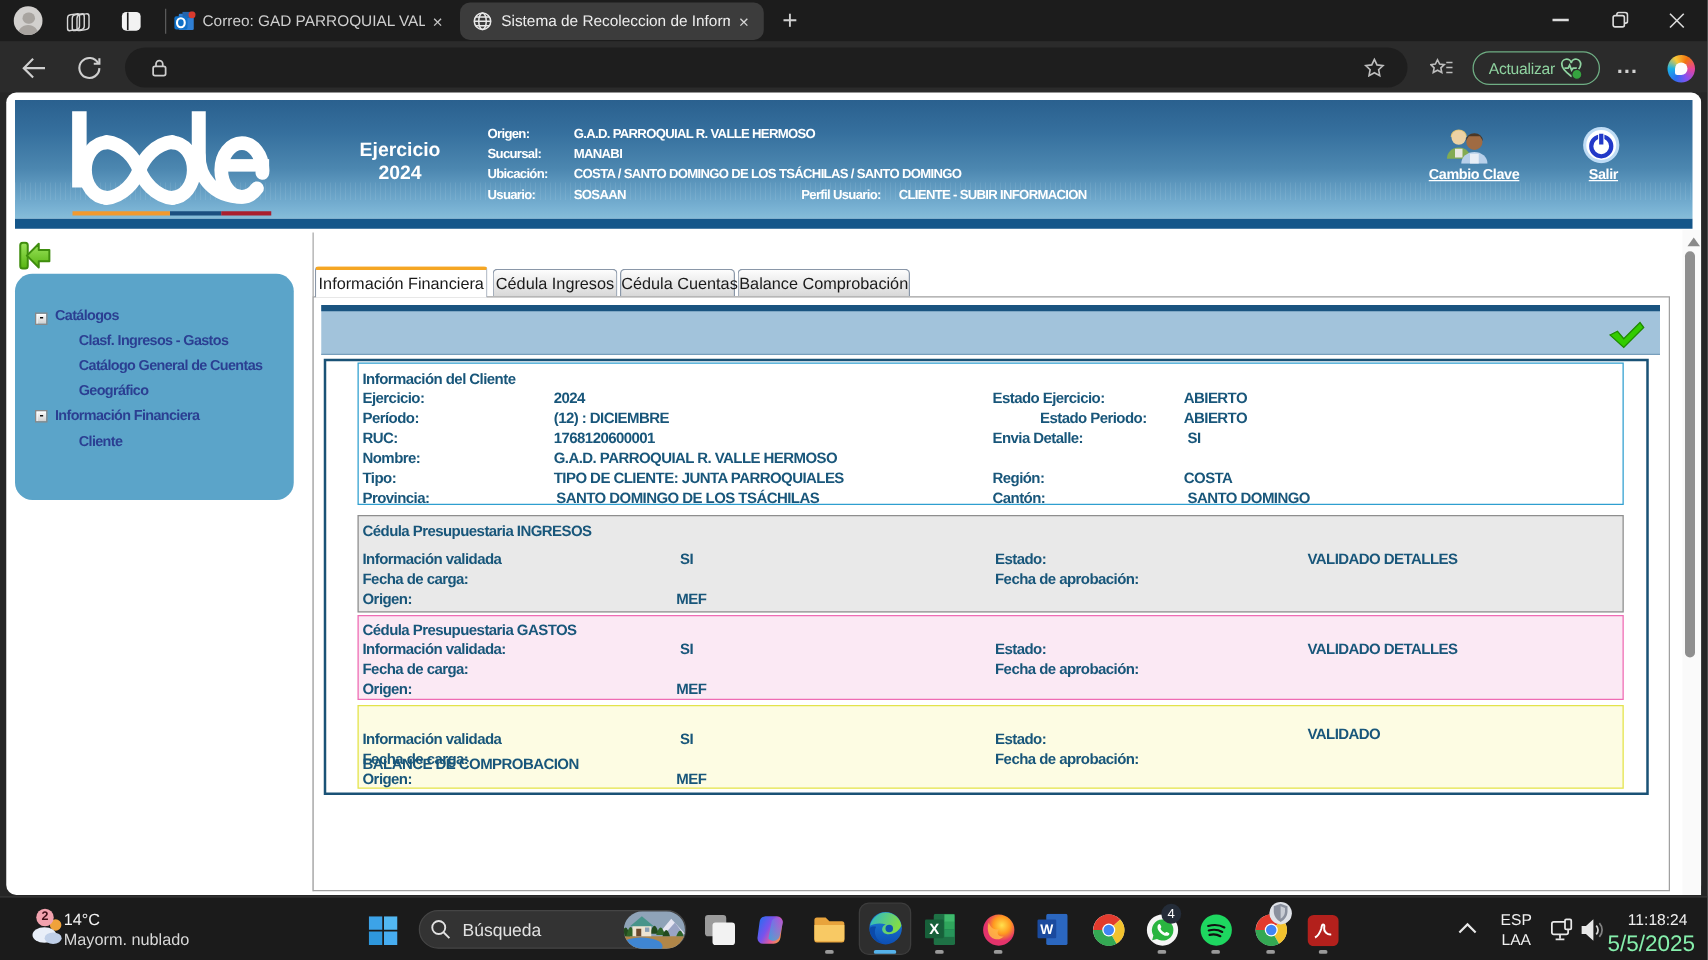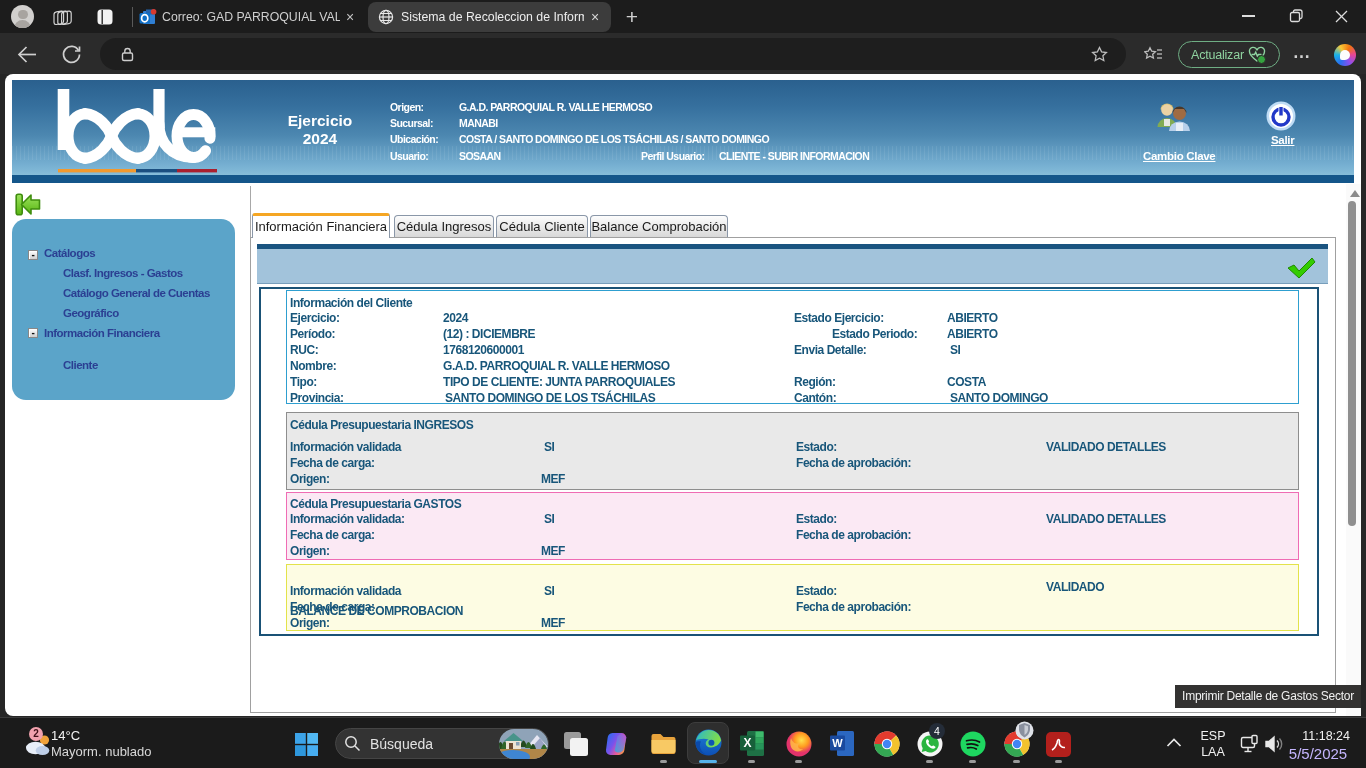--- a/index.html
+++ b/index.html
@@ -149,21 +149,21 @@
   <svg class="abs" style="left:1155px;top:101px" width="38" height="30" viewBox="0 0 38 30">
     <path d="M5.5 8.5 a6.5 6 0 0 1 13 0 z" fill="#d8c070"></path>
     <circle cx="12" cy="9" r="5.8" fill="#ecd2a4"></circle>
     <path d="M2.5 26 a9.5 9 0 0 1 19 0 z" fill="#82ab52"></path>
     <path d="M9 18 h6 v7 h-6 z" fill="#e8e8e0"></path>
     <circle cx="24.5" cy="12.5" r="6.5" fill="#a06b42"></circle>
     <path d="M17.5 12 a7 6.5 0 0 1 14 0 l-2.5-4 h-9 z" fill="#4a3828"></path>
     <path d="M14 30 a10.5 9.5 0 0 1 21 0 z" fill="#b8d0ea"></path>
     <path d="M21 22 h7 v8 h-7 z" fill="#e8eef6"></path>
   </svg>
-  <div class="abs" style="left:1143px;top:134px;color:#fff;font-size:11.5px;font-weight:bold;letter-spacing:-0.3px;text-decoration:underline;margin-top:16px;">Cambio Clave</div>
+  <div class="abs" style="left:1143px;top:134px;color:#fff;font-size:11.5px;font-weight:bold;letter-spacing:-0.3px;text-decoration:underline;">Cambio Clave</div>
 
   <svg class="abs" style="left:1266px;top:101px" width="30" height="30" viewBox="0 0 30 30">
     <circle cx="15" cy="15" r="14.5" fill="#bfdcf5"></circle>
     <circle cx="15" cy="15" r="12" fill="#fff"></circle>
     <circle cx="15" cy="16" r="8" fill="none" stroke="#2238c8" stroke-width="3.4"></circle>
     <line x1="15" y1="4.5" x2="15" y2="15" stroke="#fff" stroke-width="5"></line>
     <line x1="15" y1="6" x2="15" y2="14.5" stroke="#2238c8" stroke-width="3.4"></line>
   </svg>
   <div class="abs" style="left:1271px;top:134px;color:#fff;font-size:11.5px;font-weight:bold;letter-spacing:-0.3px;text-decoration:underline;">Salir</div>
 
@@ -180,27 +180,27 @@
 
   <div class="abs" style="left:12px;top:219px;width:223px;height:181px;background:#5ba4c9;border-radius:14px;"></div>
   <div class="abs" style="color:#2b3f92;font-size:11.5px;font-weight:bold;letter-spacing:-0.5px;">
     <div class="abs" style="left:28px;top:250px;width:10px;height:10px;background:linear-gradient(#fdfdfd,#d0d0d0);border:1px solid #888;box-shadow:inset 1px 1px 0 #fff;font-size:10px;line-height:8px;text-align:center;color:#111;">-</div>
     <div class="abs" style="left:44px;top:247px;">Catálogos</div>
     <div class="abs" style="left:63px;top:267px;">Clasf. Ingresos - Gastos</div>
     <div class="abs" style="left:63px;top:287px;">Catálogo General de Cuentas</div>
     <div class="abs" style="left:63px;top:307px;">Geográfico</div>
     <div class="abs" style="left:28px;top:328px;width:10px;height:10px;background:linear-gradient(#fdfdfd,#d0d0d0);border:1px solid #888;box-shadow:inset 1px 1px 0 #fff;font-size:10px;line-height:8px;text-align:center;color:#111;">-</div>
     <div class="abs" style="left:44px;top:327px;">Información Financiera</div>
-    <div class="abs" style="left:63px;top:359px;">Cliente</div>
+    <div class="abs" style="left:63px;top:348px;">Cliente</div>
   </div>
 
   <div class="abs" style="left:250px;top:186px;width:1px;height:527px;background:#a8a8a8;"></div>
 
   <div class="abs" style="left:394px;top:215px;width:100px;height:22px;background:linear-gradient(#fdfdfd,#d8d8d8);border:1px solid #8a97a8;border-bottom:none;border-radius:4px 4px 0 0;font-size:13px;color:#1a1a1a;text-align:center;line-height:21px;">Cédula Ingresos</div>
-  <div class="abs" style="left:496px;top:215px;width:92px;height:22px;background:linear-gradient(#fdfdfd,#d8d8d8);border:1px solid #8a97a8;border-bottom:none;border-radius:4px 4px 0 0;font-size:13px;color:#1a1a1a;text-align:center;line-height:21px;">Cédula Cliente</div>
+  <div class="abs" style="left:496px;top:215px;width:92px;height:22px;background:linear-gradient(#fdfdfd,#d8d8d8);border:1px solid #8a97a8;border-bottom:none;border-radius:4px 4px 0 0;font-size:13px;color:#1a1a1a;text-align:center;line-height:21px;">Cédula Cuentas</div>
   <div class="abs" style="left:590px;top:215px;width:138px;height:22px;background:linear-gradient(#fdfdfd,#d8d8d8);border:1px solid #8a97a8;border-bottom:none;border-radius:4px 4px 0 0;font-size:13px;color:#1a1a1a;text-align:center;line-height:21px;">Balance Comprobación</div>
 
   <div class="abs" style="left:250px;top:237px;width:1086px;height:476px;background:#fff;border:1px solid #a0a0a0;"></div>
 
   <div class="abs" style="left:252px;top:213px;width:138px;height:25px;background:#fff;border:1px solid #8a97a8;border-top:3px solid #f5a623;border-bottom:none;border-radius:3px 3px 0 0;font-size:13px;color:#1a1a1a;text-align:center;line-height:21px;">Información Financiera</div>
 
   <div class="abs" style="left:257px;top:244px;width:1071px;height:40px;background:#a2c3db;border-top:5px solid #1a5480;border-bottom:1px solid #779ebb;"></div>
   <svg class="abs" style="left:1286px;top:256px" width="30" height="24" viewBox="0 0 30 24">
     <path d="M2 12 L8 9 L13 15 L26 2 L29 6 L13 22 Z" fill="#33cc00" stroke="#1f8a00" stroke-width="1"></path>
   </svg>
@@ -272,21 +272,20 @@
       <div class="abs" style="left:1046px;top:580px;">VALIDADO</div>
     <div class="abs" style="left:796px;top:600px;">Fecha de aprobación:</div>
   </div>
 
   <div class="abs" style="left:1346px;top:184px;width:15px;height:532px;background:#fafafa;"></div>
   <div class="abs" style="left:1350px;top:190px;width:0;height:0;border-left:5px solid transparent;border-right:5px solid transparent;border-bottom:7px solid #8a8a8a;"></div>
   <div class="abs" style="left:1348px;top:201px;width:8px;height:325px;background:#8f8f8f;border-radius:4px;"></div>
 
   <div class="abs" style="left:1361px;top:74px;width:5px;height:643px;background:#262626;"></div>
 
-  <div class="abs" style="left:1175px;top:685px;width:186px;height:23px;background:#333231;color:#f0f0f0;font-size:12px;letter-spacing:-0.25px;line-height:23px;text-align:center;">Imprimir Detalle de Gastos Sector</div>
 
   <div class="abs" style="left:0;top:717px;width:1366px;height:51px;background:#1b1b1b;border-top:1px solid #3a3a3a;"></div>
 
   <svg class="abs" style="left:25px;top:728px" width="27" height="31" viewBox="0 0 27 31">
     <circle cx="19.5" cy="12" r="4.6" fill="#f0a23a"></circle>
     <ellipse cx="10.5" cy="20" rx="9.5" ry="6.2" fill="#e8eef8"></ellipse>
     <ellipse cx="17.5" cy="22.5" rx="6.8" ry="4.6" fill="#bfcfe8"></ellipse>
   </svg>
   <div class="abs" style="left:29px;top:727px;width:14px;height:14px;border-radius:50%;background:#f2a2ae;color:#401018;font-size:10px;font-weight:bold;text-align:center;line-height:14px;">2</div>
   <div class="abs" style="left:51px;top:728px;color:#f2f2f2;font-size:13px;">14°C</div>
@@ -462,15 +461,15 @@
     <line x1="8" y1="13.5" x2="8" y2="17"></line>
       <line x1="4.5" y1="17.5" x2="11.5" y2="17.5"></line>
     <rect x="12" y="1.5" width="5" height="8" rx="1" fill="#1b1b1b"></rect>
   </svg>
   <svg class="abs" style="left:1264px;top:735px" width="21" height="18" viewBox="0 0 21 18" fill="none" stroke="#e8e8e8" stroke-width="1.4">
     <path d="M2 6.5 h3 L10 2 v14 L5 11.5 h-3 z" fill="#e8e8e8"></path>
     <path d="M13 5.5 a5 5 0 0 1 0 7" opacity=".9"></path>
     <path d="M15.5 3.5 a8 8 0 0 1 0 11" opacity=".5"></path>
   </svg>
   <div class="abs" style="left:1286px;top:729px;width:64px;text-align:right;color:#f0f0f0;font-size:12.5px;">11:18:24</div>
-  <div class="abs" style="left:1286px;top:745px;width:64px;text-align:center;color:#c4b5fd;font-size:15px;">5/5/2025</div>
+  <div class="abs" style="left:1286px;top:745px;width:64px;text-align:center;color:#86efac;font-size:18px;">5/5/2025</div>
 
 </div>
 
 </body></html>

